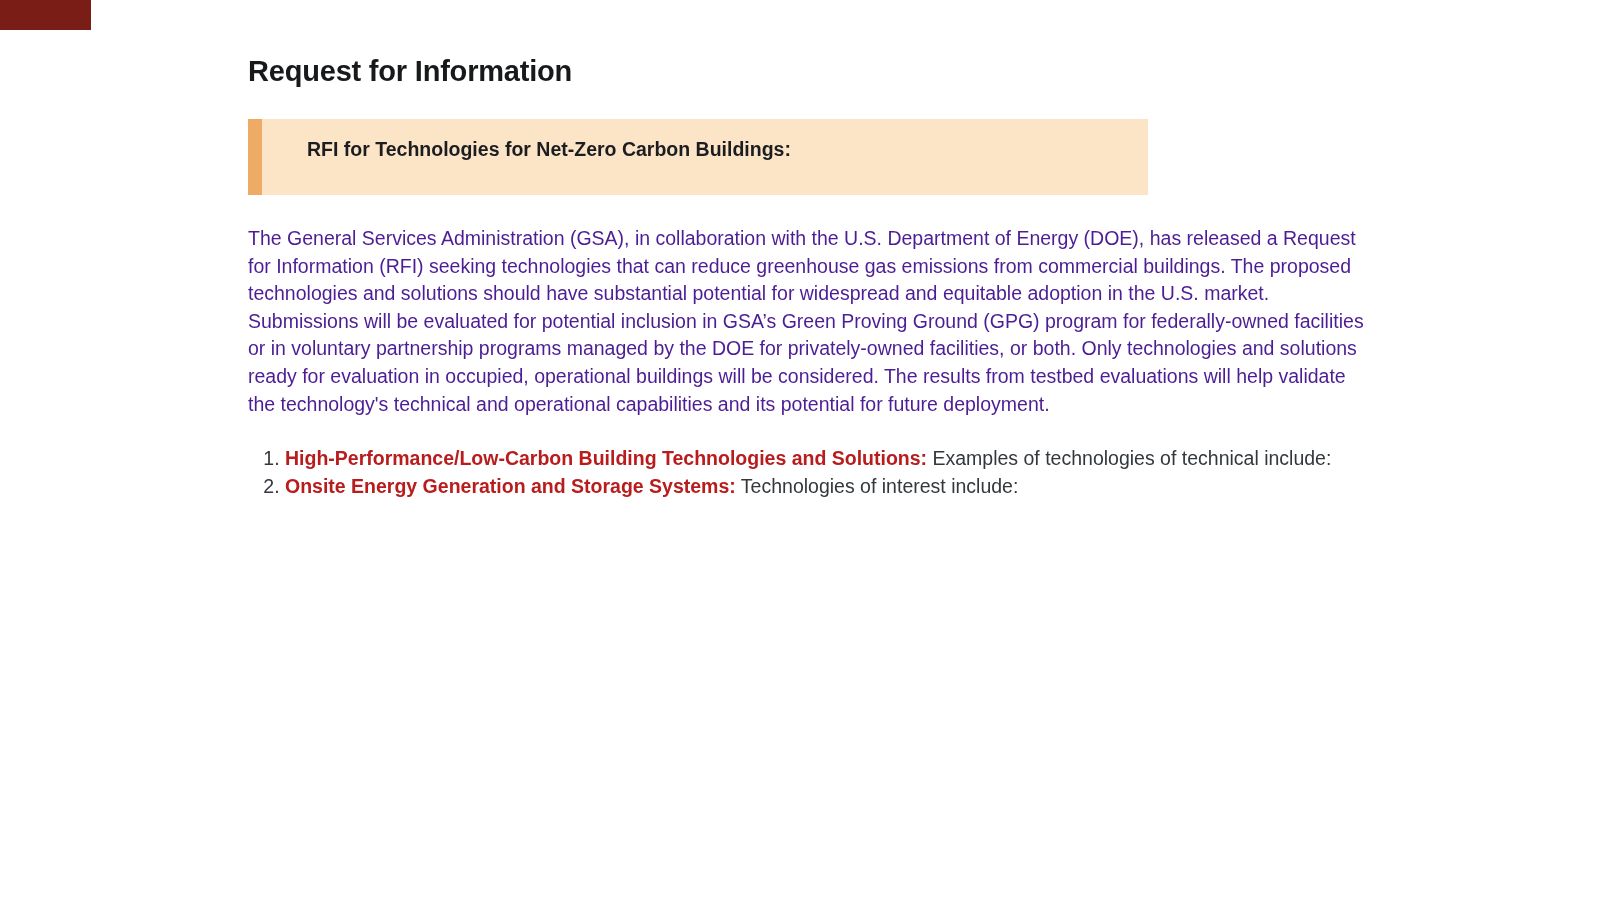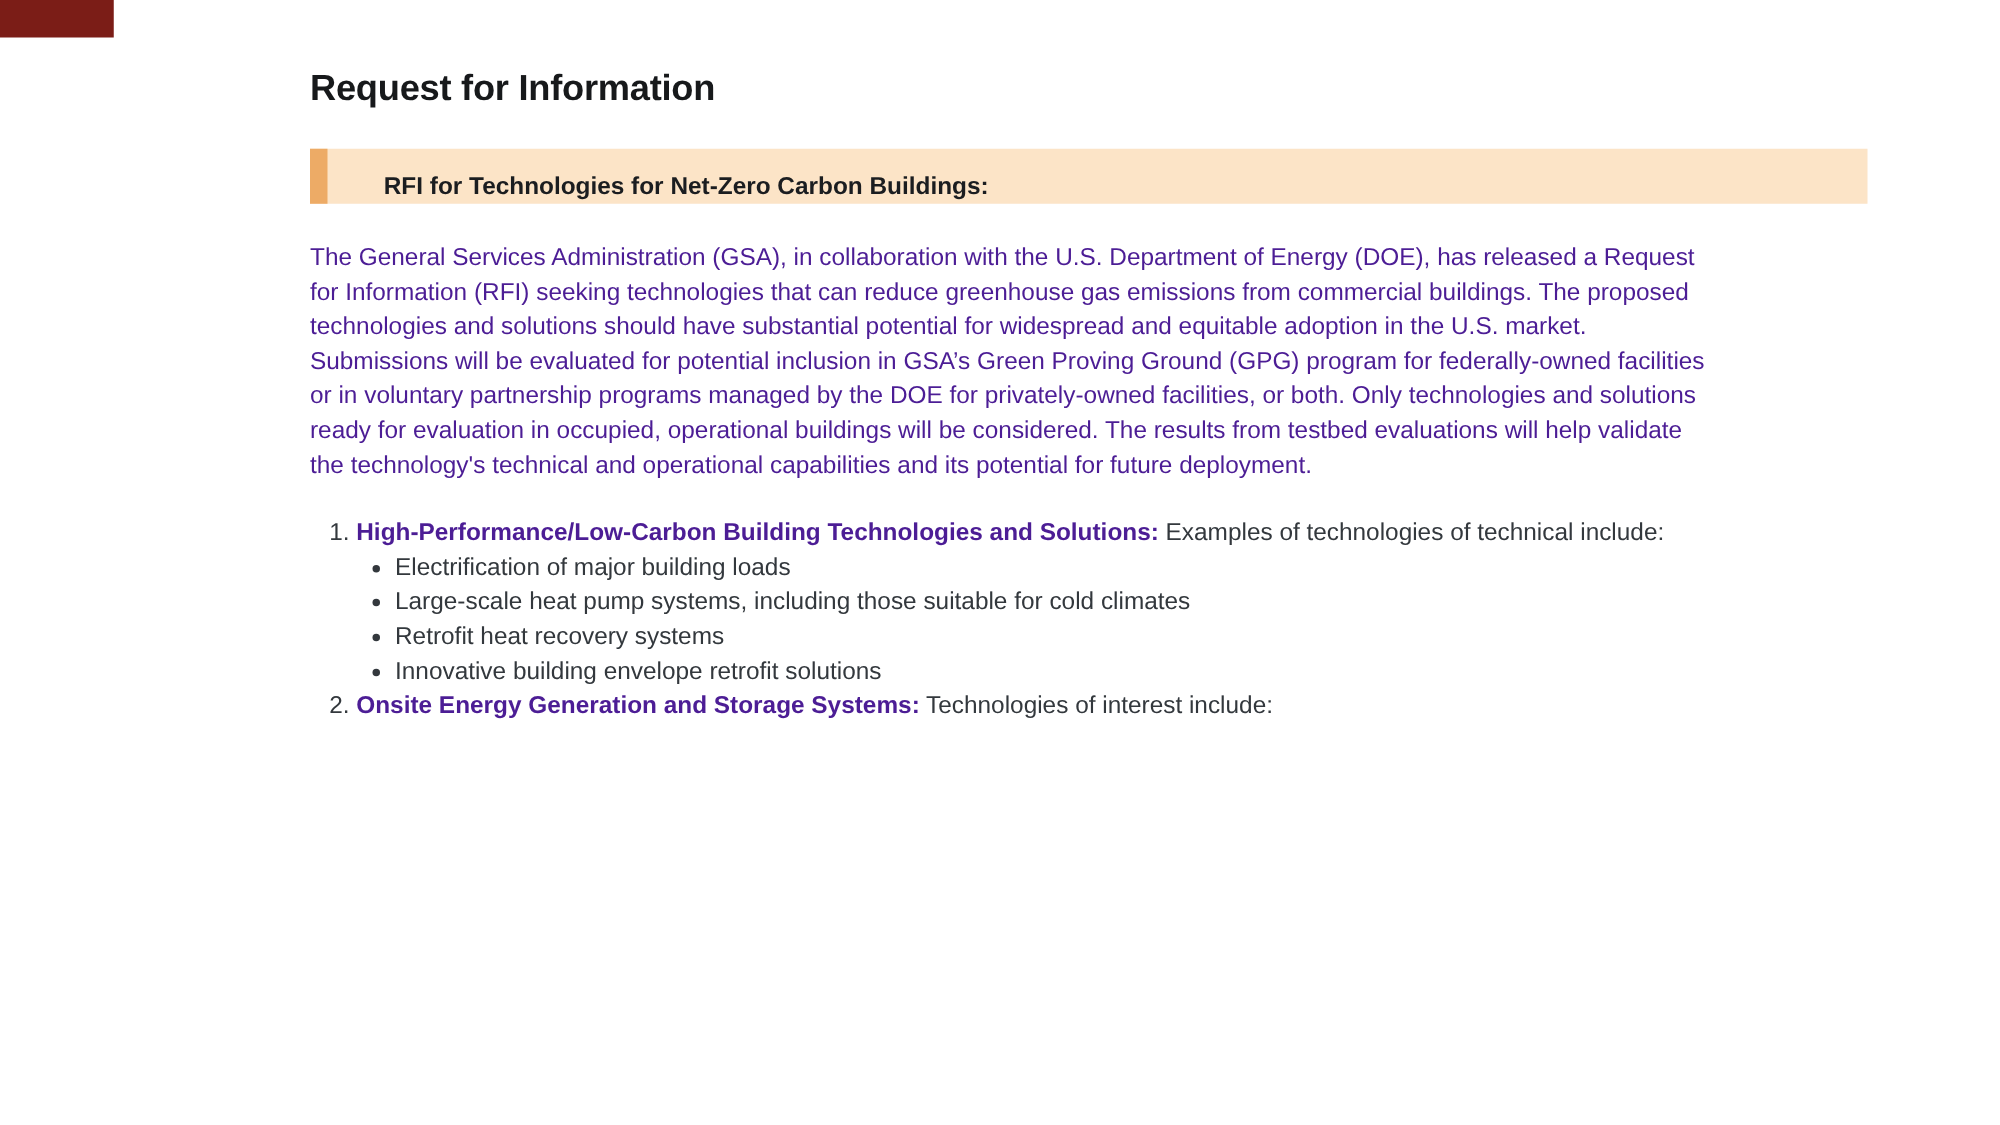--- a/index.html
+++ b/index.html
@@ -33,24 +33,24 @@
   }
   .title {
     font-size: 29px;
     line-height: 35px;
     font-weight: 700;
     letter-spacing: -0.2px;
     color: #17191b;
     margin: 0 0 30px 0;
   }
   .callout {
-    width: 1246px;
+    width: 900px;
     background: #fce4c7;
     border-left: 14px solid #edab66;
-    padding: 16px 20px 0 45px;
+    padding: 16px 20px 32px 45px;
     margin: 0 0 30px 0;
   }
   .callout-line {
     margin: 0;
     font-size: 19.5px;
     font-weight: 700;
     line-height: 28px;
     color: #1b1d20;
   }
   .para {
@@ -64,21 +64,21 @@
     margin: 1px 0 0 0;
     padding: 0 0 0 37px;
     font-size: 19.5px;
     line-height: 27.6px;
     color: #33383d;
     width: 1125px;
   }
   ol.cats > li { margin: 0; padding: 0; }
   .lead {
     font-weight: 600;
-    color: #4c1d95;
+    color: #b91c1c;
   }
   ul.subs {
     list-style: disc;
     margin: 0;
     padding: 0 0 0 31px;
   }
   ul.subs > li { margin: 0; padding: 0; }
 </style>
 </head>
 <body>
@@ -93,26 +93,20 @@
     <p class="callout-line">RFI for Technologies for Net-Zero Carbon Buildings:</p>
   </div>
 
   <p class="para">The General Services Administration (GSA), in collaboration with the U.S. Department of Energy (DOE), has released a Request for Information (RFI) seeking technologies that can reduce greenhouse gas emissions from commercial buildings. The proposed technologies and solutions should have substantial potential for widespread and equitable adoption in the U.S. market. Submissions will be evaluated for potential inclusion in GSA’s Green Proving Ground (GPG) program for federally-owned facilities or in voluntary partnership programs managed by the DOE for privately-owned facilities, or both. Only technologies and solutions ready for evaluation in occupied, operational buildings will be considered. The results from testbed evaluations will help validate the technology's technical and operational capabilities and its potential for future deployment.</p>
 
 
   <ol class="cats">
 
     <li>
       <span class="lead">High-Performance/Low-Carbon Building Technologies and Solutions:</span><span> Examples of technologies of technical include:</span>
-      <ul class="subs">
-        <li>Electrification of major building loads</li>
-        <li>Large-scale heat pump systems, including those suitable for cold climates</li>
-        <li>Retrofit heat recovery systems</li>
-        <li>Innovative building envelope retrofit solutions</li>
-      </ul>
     </li>
 
     <li>
       <span class="lead">Onsite Energy Generation and Storage Systems:</span><span> Technologies of interest include:</span>
     </li>
 
   </ol>
 
 </div>
 

